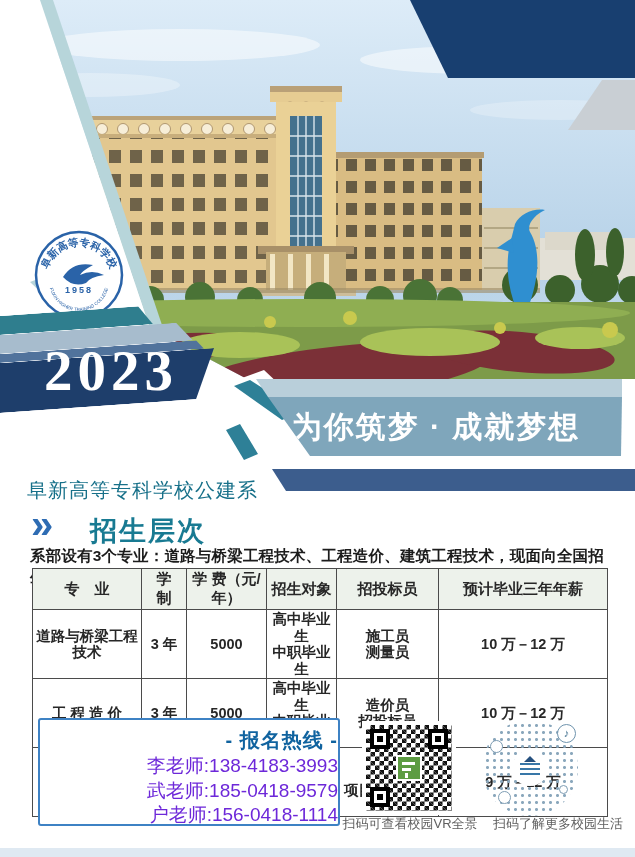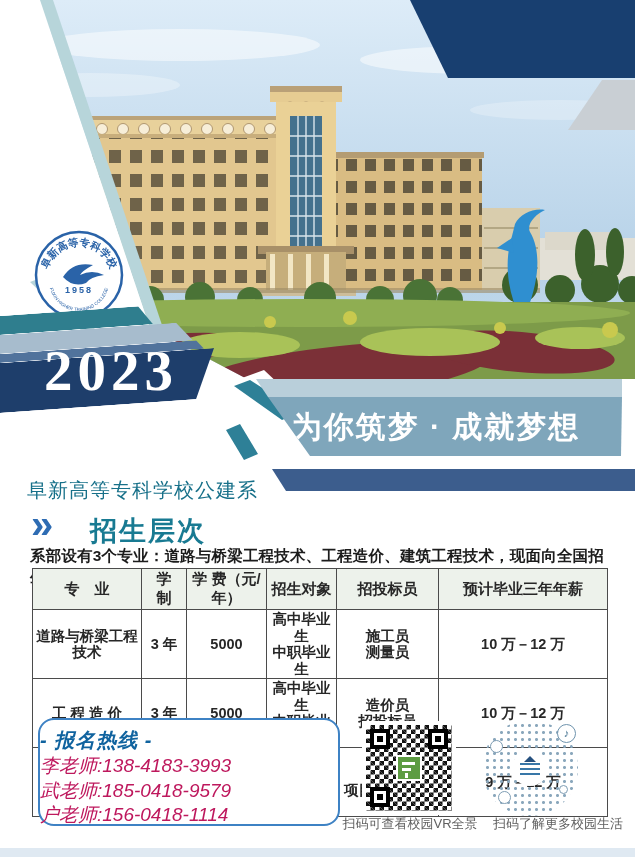--- a/index.html
+++ b/index.html
@@ -61,24 +61,24 @@
   .intro{left:30px;top:546px;width:580px;font-size:15.5px;font-weight:700;color:#1c1c1c;letter-spacing:.2px;}
 
   
   .tbl{left:32px;top:568px;width:575px;border-collapse:collapse;table-layout:fixed;}
   .tbl th,.tbl td{border:1px solid #4b4b4b;text-align:center;vertical-align:middle;
                   font-weight:700;color:#272727;padding:1px 0;}
   .tbl th{height:25px;background:#edf2eb;font-size:15px;}
   .tbl td{font-size:14.5px;line-height:16.5px;height:33px;}
 
   
-  .hotline{left:38px;top:718px;width:298px;height:104px;border:2px solid #3e82c4;border-radius:16px;
-           background:#fff;text-align:left;font-style:italic;}
+  .hotline{left:38px;top:718px;width:298px;height:104px;border:2px solid #3e82c4;border-radius:3px;
+           background:#fff;text-align:right;}
   .hl-title{margin-top:7px;font-size:20px;font-weight:800;color:#10639f;letter-spacing:1px;}
-  .hl-line{font-size:19px;line-height:24.5px;color:#be185d;font-weight:500;}
+  .hl-line{font-size:19px;line-height:24.5px;color:#6d28d9;font-weight:500;}
 
   
   .qr1{left:362px;top:721px;width:94px;height:94px;background:#fff;}
   .qr1-inner{position:absolute;inset:4px;
       background-image:linear-gradient(45deg,#111 25%,transparent 25%,transparent 75%,#111 75%),
                        linear-gradient(45deg,#111 25%,transparent 25%,transparent 75%,#111 75%);
       background-size:9px 9px;background-position:0 0,4.5px 4.5px;background-color:#fff;}
   .finder{position:absolute;width:20px;height:20px;border:4px solid #000;background:#fff;box-sizing:border-box;}
   .finder i{position:absolute;left:3px;top:3px;width:6px;height:6px;background:#000;}
   .f-tl{left:4px;top:4px;} .f-tr{right:4px;top:4px;} .f-bl{left:4px;bottom:4px;}

